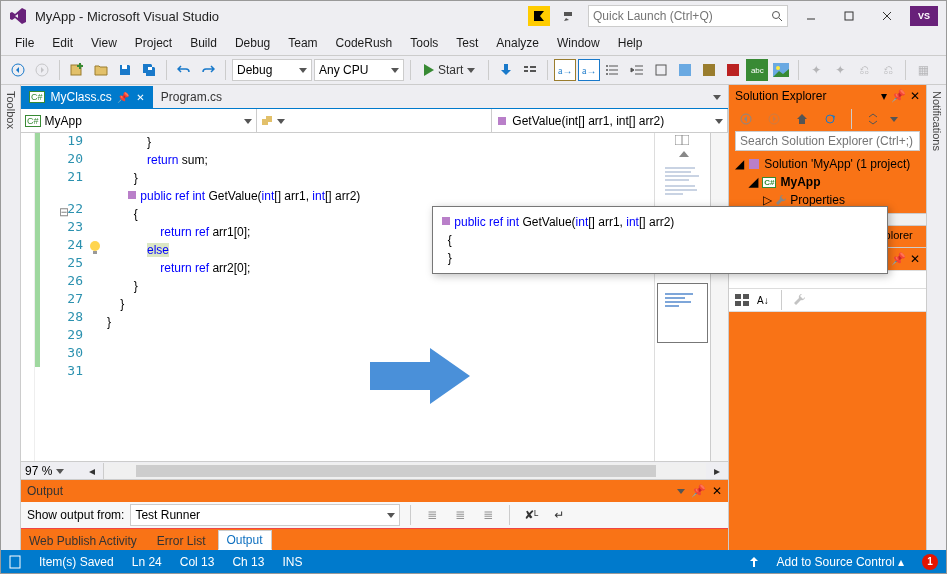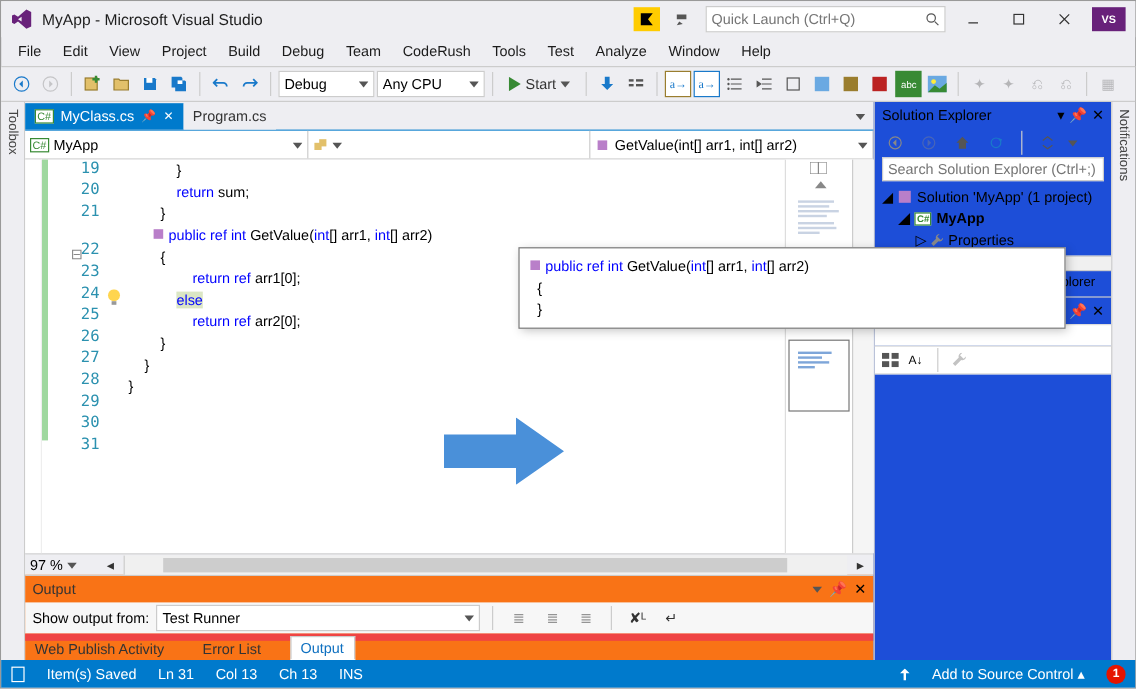--- a/index.html
+++ b/index.html
@@ -54,24 +54,24 @@
 .minimap .mm-view { position:absolute; left:0; right:0; border:1px solid #777; height:60px; }
 .vscroll { width:18px; border-left:1px solid #ccc; background:#f5f5f5; position:relative; }
 .zoom-row { height:18px; display:flex; align-items:center; border-top:1px solid #ccc; background:#eeeef2; }
 .zoom-row .zoom { width:60px; padding-left:4px; }
 .zoom-row .hscroll { flex:1; height:16px; background:#f0f0f0; border-left:1px solid #ccc; position:relative; }
 .zoom-row .hthumb { position:absolute; left:32px; top:2px; height:12px; width:520px; background:#cdcdcd; }
 .output-panel { border-top:1px solid #ccc; background:#f97316; }
 .panel-hdr { height:22px; display:flex; align-items:center; padding:0 6px; gap:6px; }
 .panel-hdr .ttl { flex:1; font-size:12px; color:#333; }
 .panel-row { height:26px; display:flex; align-items:center; gap:6px; padding:0 6px; background:#f7f7f7; }
-.tool-tabs { height:22px; display:flex; align-items:flex-end; gap:16px; border-top:6px solid #ef4444; }
+.tool-tabs { height:22px; display:flex; align-items:flex-end; gap:4px; border-top:1px solid #ef4444; }
 .tool-tab { padding:2px 8px; color:#333; cursor:pointer; }
 .tool-tab.active { background:#fff; border:1px solid #ccc; border-bottom:1px solid #fff; color:#0e70c0; }
-.right-panels { width:198px; display:flex; flex-direction:column; border-left:1px solid #ccc; background:#1d4ed8; }
+.right-panels { width:198px; display:flex; flex-direction:column; border-left:1px solid #ccc; background:#f97316; }
 .se-hdr { height:22px; display:flex; align-items:center; padding:0 6px; gap:4px; }
 .se-hdr .ttl { flex:1; }
 .se-tb { height:24px; display:flex; align-items:center; padding:0 6px; gap:6px; }
 .se-search { padding:0 6px; }
 .se-search input { width:100%; height:20px; border:1px solid #ccc; padding:0 4px; color:#888; }
 .tree { padding:4px 6px; font-size:12px; }
 .tree .node { display:flex; align-items:center; gap:4px; height:18px; }
 .tree .node.b { font-weight:bold; }
 .tree .indent1 { padding-left:14px; }
 .tree .indent2 { padding-left:28px; }
@@ -599,21 +599,21 @@
 
 </div>
 
 <div class="statusbar">
   <span class="ic">
         <svg width="12" height="14">
           <rect x="1" y="1" width="10" height="12" fill="none" stroke="#fff"></rect>
         </svg>
       </span>
   <span class="seg">Item(s) Saved</span>
-  <span class="seg">Ln 31</span>
+  <span class="seg">Ln 24</span>
   <span class="seg">Col 13</span>
   <span class="seg">Ch 13</span>
   <span class="seg">INS</span>
   <span class="flex"></span>
   <span class="ic">
         <svg width="10" height="10">
           <path fill="#fff" d="M5 0l4 4H6v6H4V4H1z"></path>
         </svg>
       </span>
   <span class="seg"><span>Add to Source Control</span> ▴</span>

